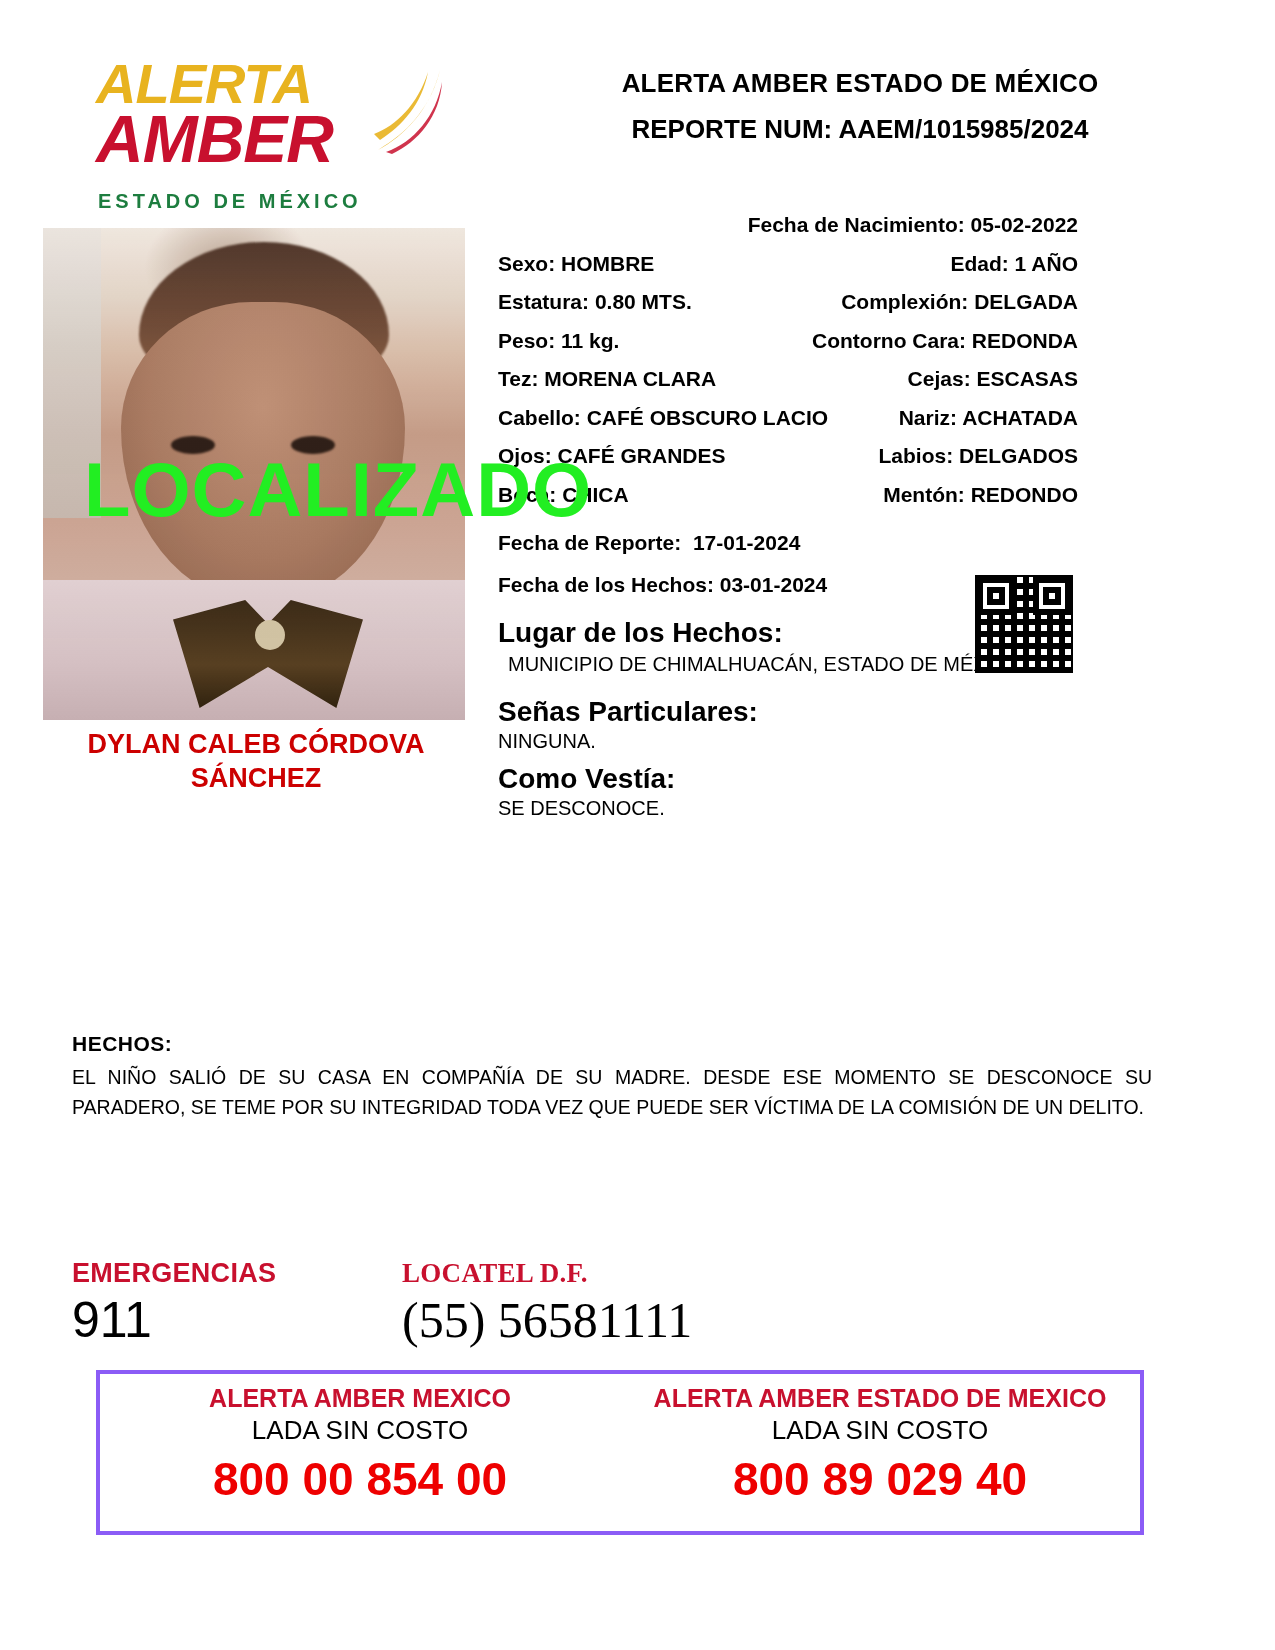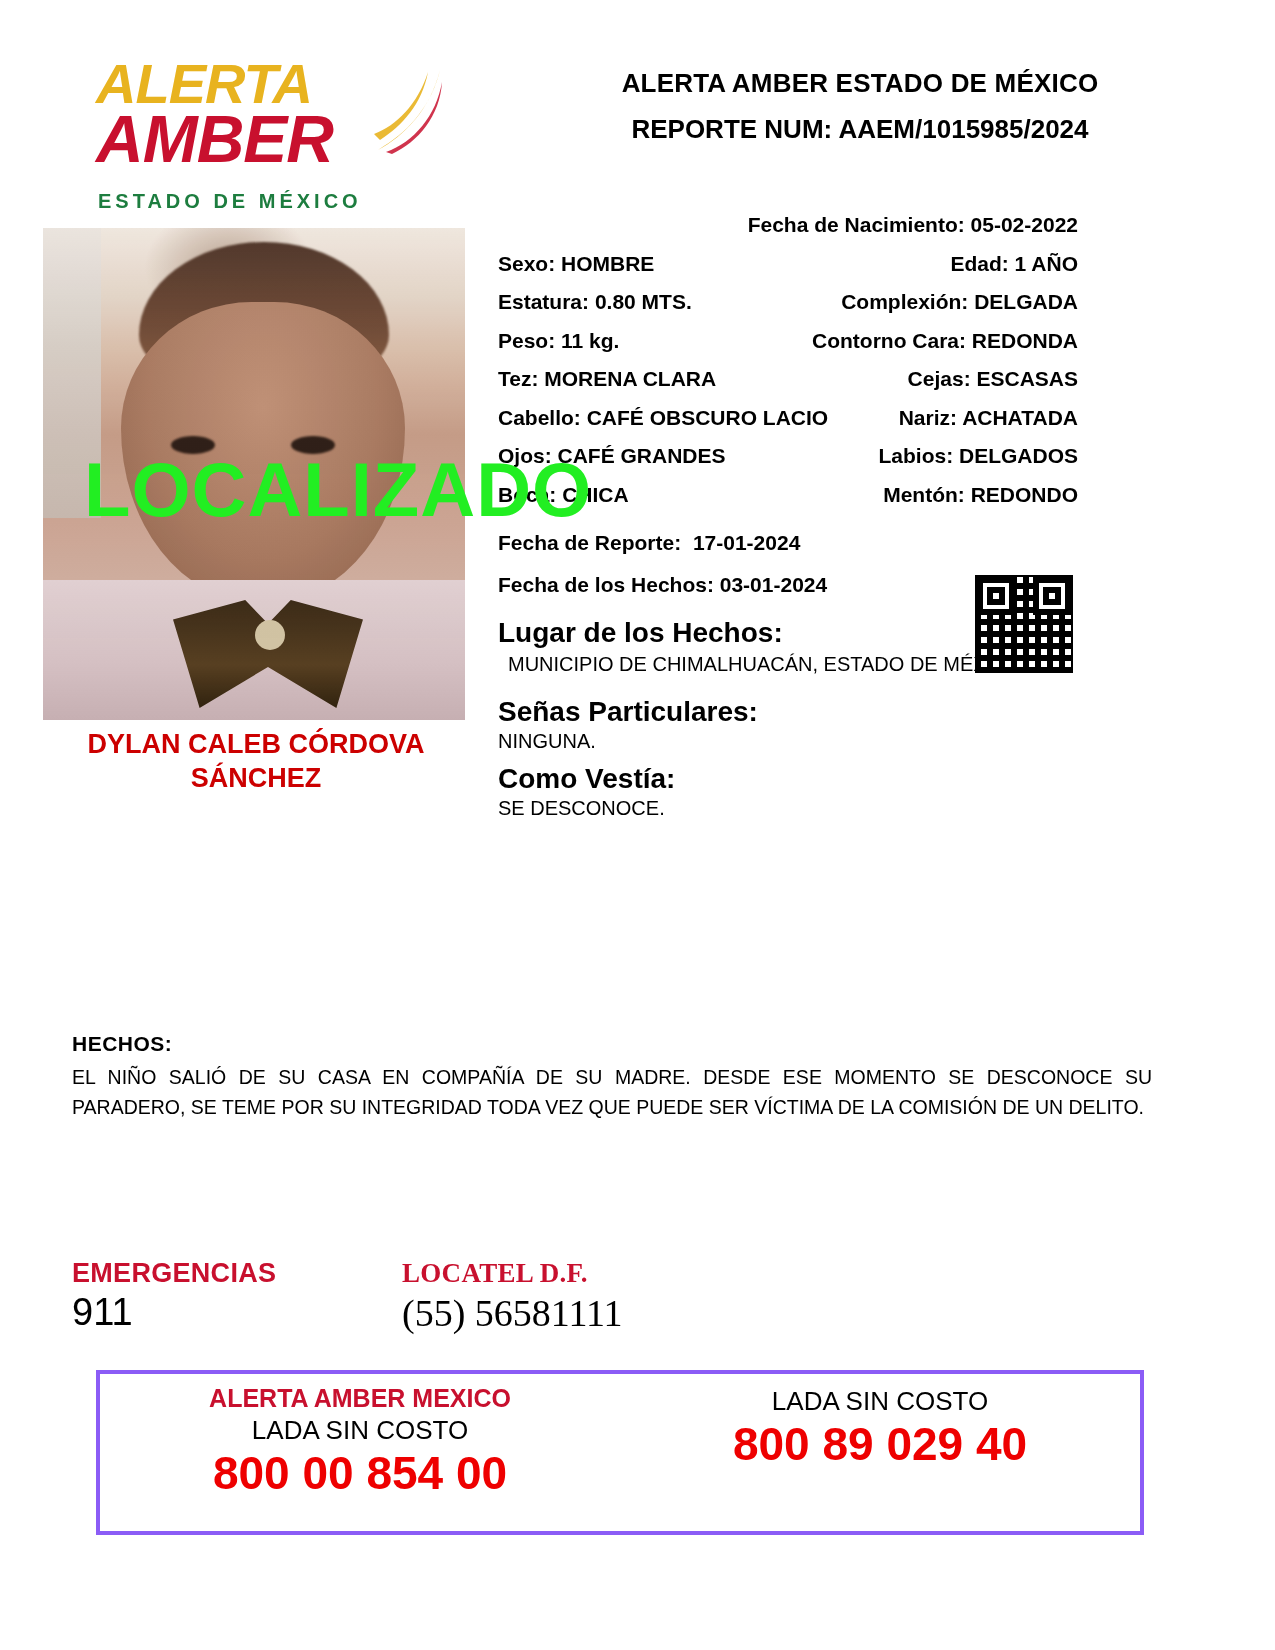--- a/index.html
+++ b/index.html
@@ -278,21 +278,21 @@
   .phone-col.c1 { flex: 0 0 330px; }
   .phone-col.c2 { flex: 0 0 370px; font-family: Liberation Serif, serif; }
   .phone-col.c3 { flex: 1; }
   .phone-title {
     color: #c8102e;
     font-size: 27px;
     font-weight: bold;
     letter-spacing: 0.3px;
   }
   .phone-num {
-    font-size: 38px;
+    font-size: 50px;
     font-weight: normal;
     margin-top: 2px;
   }
 
   
   .bottom-box {
     position: absolute;
     left: 96px;
     top: 1370px;
     width: 1048px;
@@ -307,20 +307,21 @@
     font-weight: bold;
   }
   .bb-sub {
     font-size: 26px;
     margin-top: 2px;
   }
   .bb-num {
     color: #ee0000;
     font-size: 46px;
     font-weight: bold;
+    margin-top: 6px;
   }
 </style>
 </head>
 <body>
 
 <div class="header">
   <div class="logo">
     <div class="logo-alerta">ALERTA</div>
     <div class="logo-amber">AMBER</div>
     <div class="logo-edo">ESTADO DE MÉXICO</div>
@@ -477,16 +478,17 @@
   </div>
 </div>
 
 <div class="bottom-box">
   <div class="bb-col">
     <div class="bb-title">ALERTA AMBER MEXICO</div>
     <div class="bb-sub">LADA SIN COSTO</div>
     <div class="bb-num">800 00 854 00</div>
   </div>
   <div class="bb-col">
+    <div class="bb-title">ALERTA AMBER ESTADO DE MEXICO</div>
     <div class="bb-sub">LADA SIN COSTO</div>
     <div class="bb-num">800 89 029 40</div>
   </div>
 </div>
 
 </body></html>

